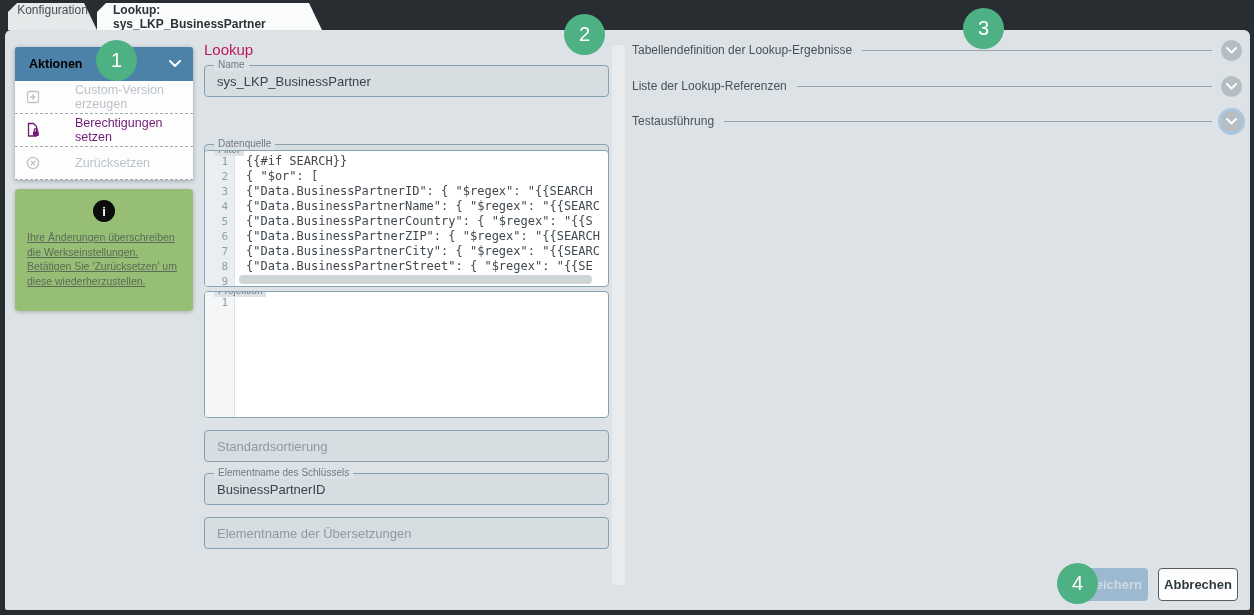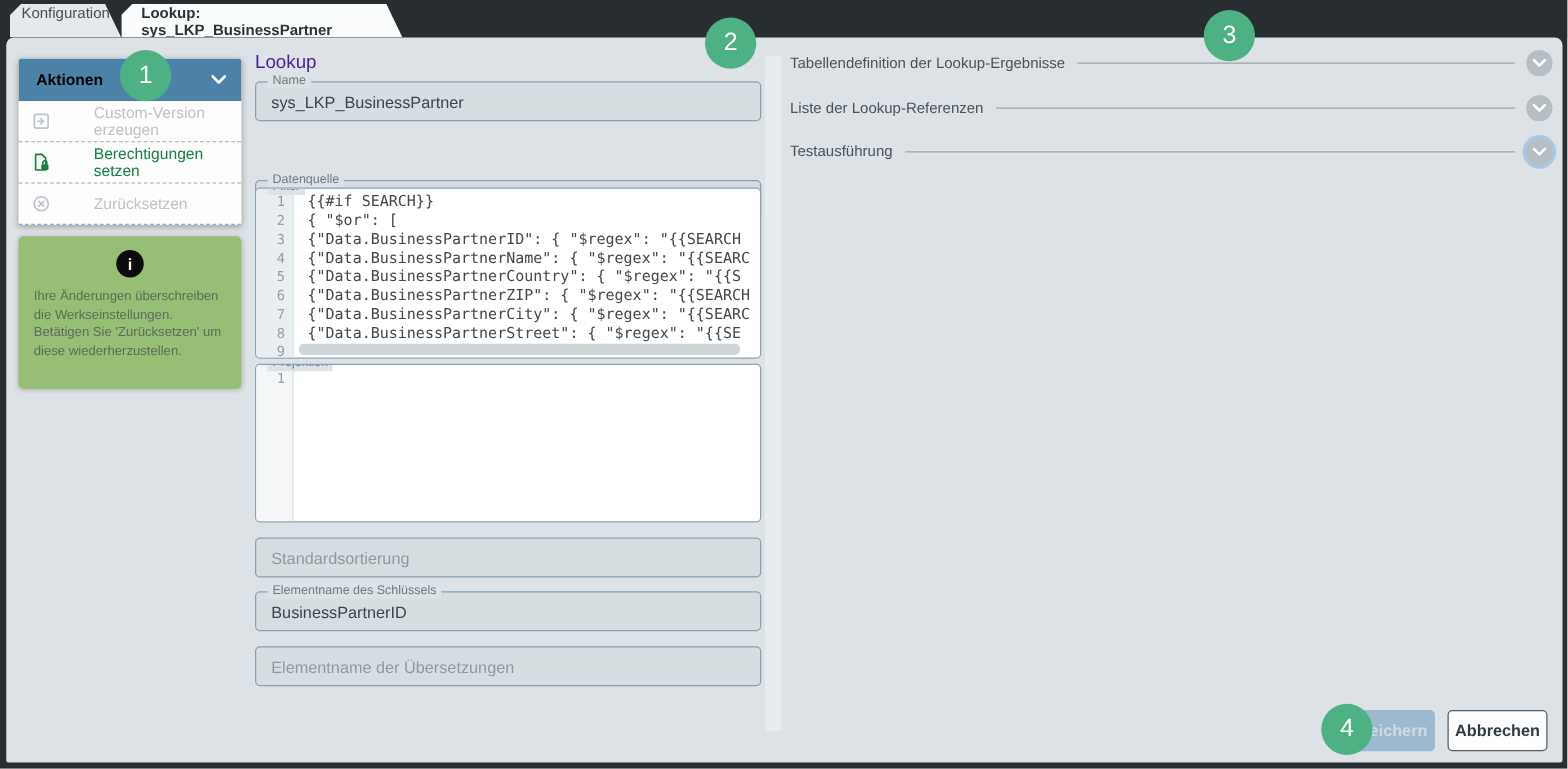--- a/index.html
+++ b/index.html
@@ -18,30 +18,30 @@
 
   
   .content { position:absolute; left:5px; top:30px; width:1245px; height:580px; background:#dce2e5; border-radius:6px 6px 2px 2px; }
 
   
   .action-panel { position:absolute; left:10px; top:17px; width:178px; background:#fdfdfe; box-shadow:0 1px 5px rgba(0,0,0,.28); border-radius:2px; }
   .action-header { height:34px; background:#4d82a8; color:#000000; display:flex; align-items:center; padding:0 12px 0 14px; border-radius:2px 2px 0 0; cursor:pointer; }
   .action-header .hdr-label { font-size:12.5px; font-weight:bold; flex:1; }
   .menu-item { height:33px; display:flex; align-items:center; padding:0 10px; font-size:12.5px; border-bottom:1px dashed #a0aab0; cursor:pointer; background:#fdfdfe;gap:24px; }
   .menu-item .mi-icon { width:16px; height:16px; margin-right:10px; flex:none; }
-  .menu-item.enabled { color:#15803d; }
+  .menu-item.enabled { color:#701a75; }
   .menu-item.disabled { color:#bcc3c8; }
 
   .notice { position:absolute; left:10px; top:159px; width:178px; height:122px; background:#96be74; border-radius:4px; box-shadow:0 1px 4px rgba(0,0,0,.22); }
   .notice-icon { width:22px; height:22px; border-radius:50%; background:#0c0c0c; color:#fff; font-weight:bold; font-size:13px;
                  display:flex; align-items:center; justify-content:center; margin:11px auto 8px auto; }
-  .notice-text { padding:0 16px 0 12px; font-size:10.5px; line-height:1.4; color:#5c6b58; }
-
-  
-  .form-heading { position:absolute; left:199px; top:11px; font-size:15px; color:#4c1d95; }
+  .notice-text { padding:0 16px 0 12px; font-size:10.5px; line-height:1.4; color:#5c6b58;text-decoration:underline; }
+
+  
+  .form-heading { position:absolute; left:199px; top:11px; font-size:15px; color:#be185d; }
 
   .field { position:absolute; left:199px; width:405px; height:32px; background:#d7dee2; border:1px solid #87a0b2; border-radius:4px; }
   .field .flabel { position:absolute; top:-7px; left:9px; font-size:10px; color:#6e7b83; background:#dce2e5; padding:0 4px; line-height:12px; }
   .field .fvalue { position:absolute; left:12px; top:0; right:6px; height:100%; display:flex; align-items:center; font-size:13px; color:#3a444c; white-space:nowrap; overflow:hidden; }
   .field input { width:100%; height:100%; background:transparent; border:none; outline:none; padding-left:12px; font-family:Liberation Sans, sans-serif; font-size:13px; color:#3a444c; }
   .field input::placeholder { color:#8d99a2; opacity:1; }
 
   .editor { position:absolute; left:199px; width:405px; background:#ffffff; border:1px solid #8aa3b3; border-radius:4px; overflow:hidden; }
   .editor .flabel { position:absolute; top:-7px; left:9px; font-size:10px; color:#6e7b83; background:#dce2e5; padding:0 4px; line-height:12px; z-index:2; }
   .editor .gutter { position:absolute; left:0; top:0; bottom:0; width:30px; background:#e9eef1; border-right:1px solid #dbe2e5; }

